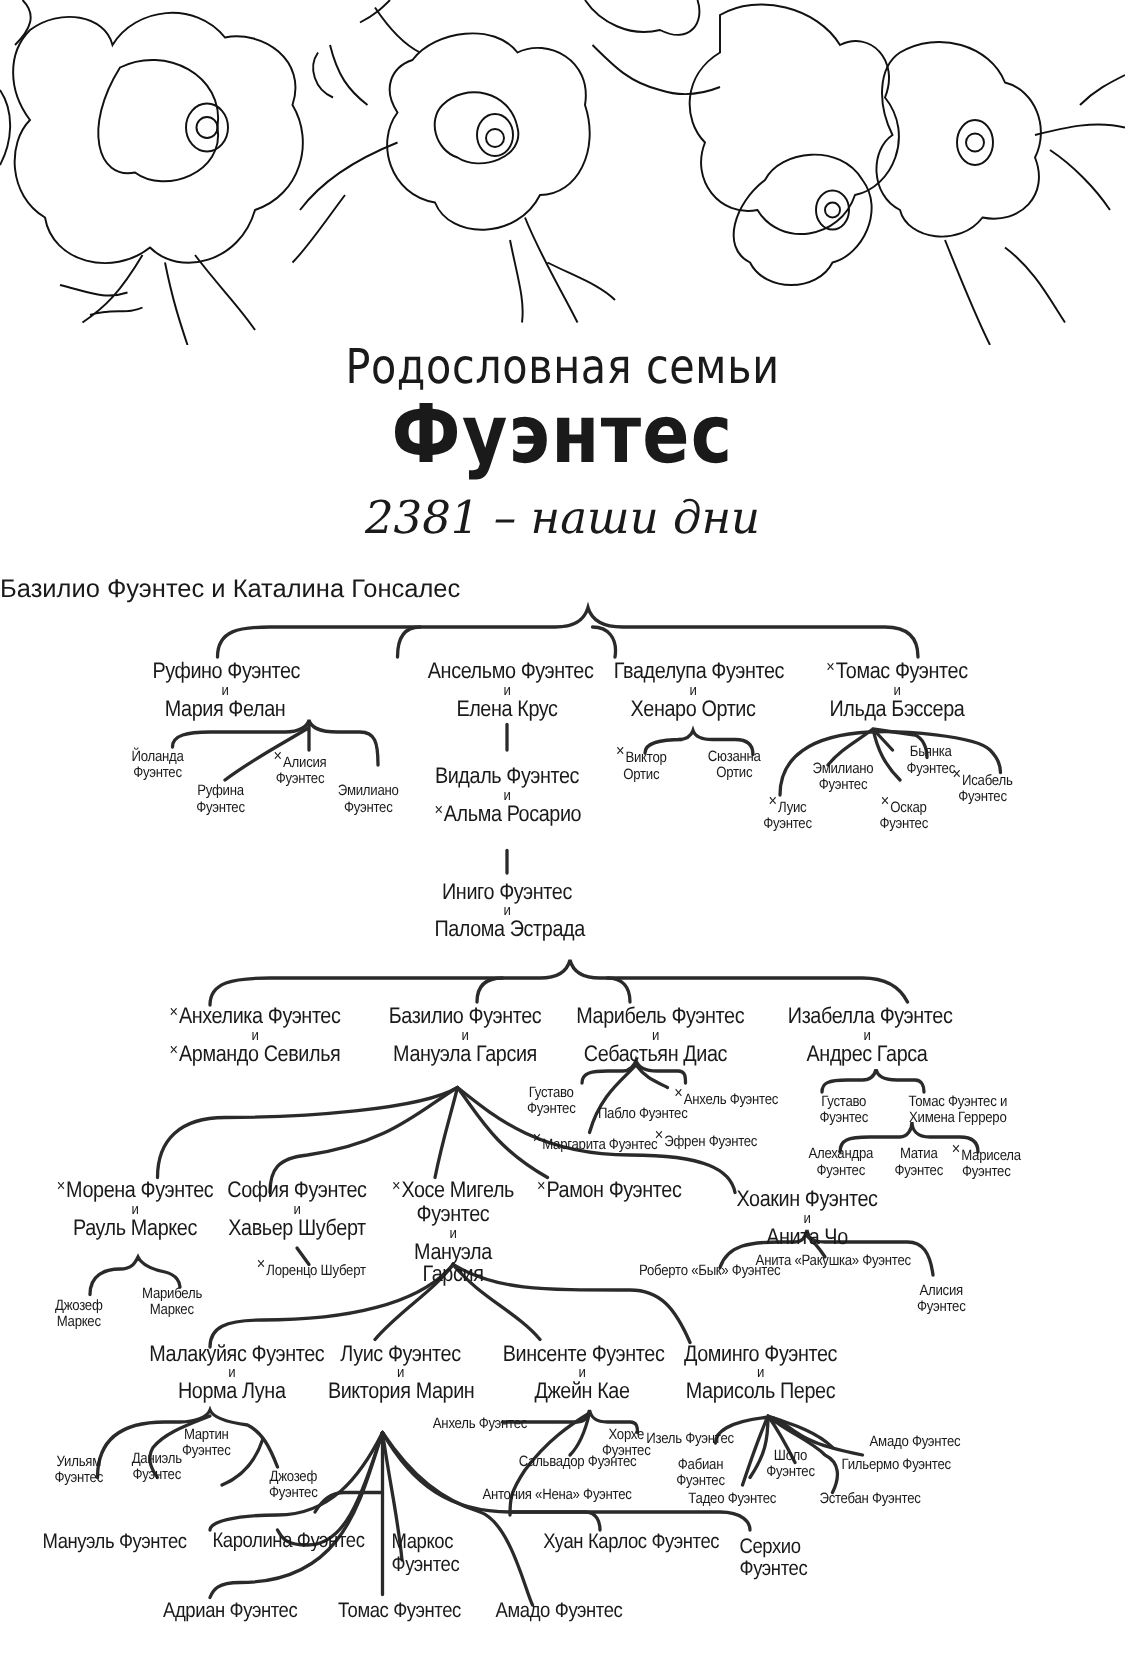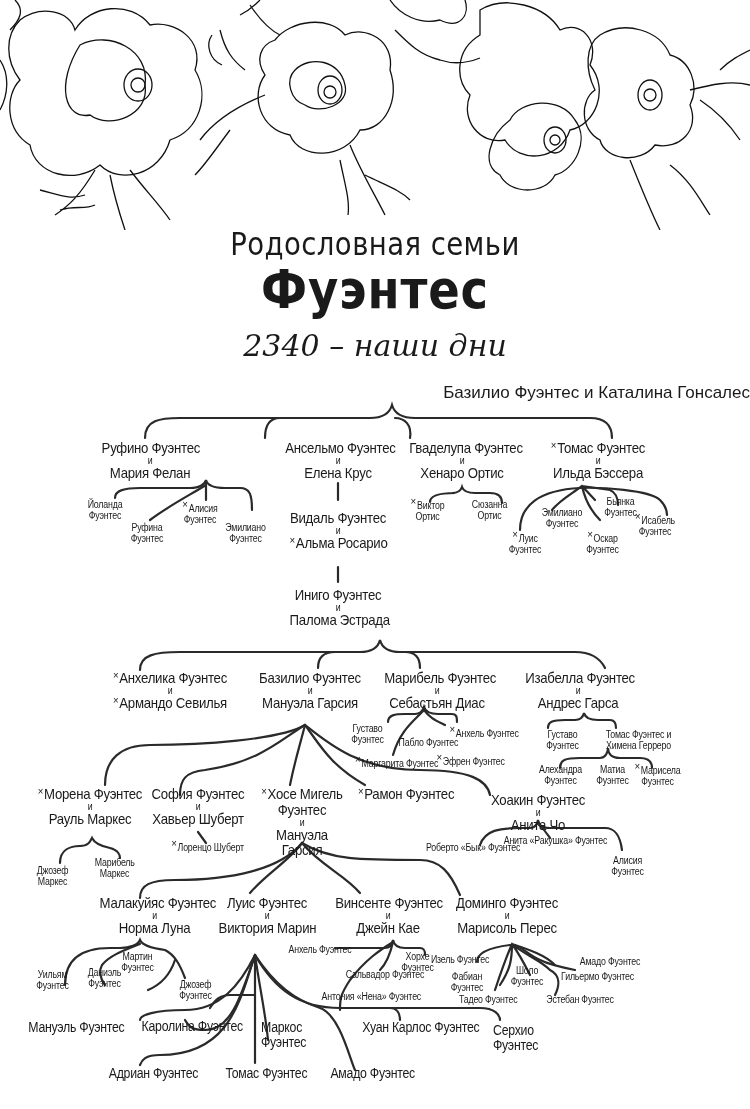--- a/index.html
+++ b/index.html
@@ -7,21 +7,21 @@
   .abs{position:absolute;}
   .t{position:absolute;text-align:center;white-space:nowrap;line-height:1.05;}
   .n1{font-size:15px;letter-spacing:-0.3px;transform:scaleX(0.88);transform-origin:center top;}
   .n2{font-size:14px;letter-spacing:-0.3px;transform:scaleX(0.88);transform-origin:center top;}
   .s{font-size:10px;transform:scaleX(0.88);transform-origin:center top;letter-spacing:-0.2px;}
   .and{display:block;font-size:10px;line-height:9px;}
   .x{font-size:11px;position:relative;top:-4px;margin-right:1px;}
   #title1{left:0;width:750px;top:228px;font-size:32px;text-align:center;font-family:"DejaVu Sans",sans-serif;letter-spacing:0.5px;transform:scaleX(0.86);}
   #title2{left:0;width:750px;top:262px;font-size:54px;font-weight:bold;text-align:center;font-family:"DejaVu Sans",sans-serif;transform:scaleX(0.86);letter-spacing:1px;}
   #years{left:0;width:750px;top:330px;font-size:30px;font-style:italic;text-align:center;font-family:"DejaVu Serif",serif;}
-  #root{left:0;width:750px;top:384px;font-size:17px;text-align:right;}
+  #root{left:0;width:750px;top:384px;font-size:17px;text-align:left;}
   svg.lines{position:absolute;left:0;top:0;}
   svg.lines path{fill:none;stroke:#2a2a2a;stroke-width:2.2;stroke-linecap:round;}
   svg.flowers path, svg.flowers ellipse, svg.flowers circle{fill:none;stroke:#111;stroke-width:1.3;}
 </style>
 </head>
 <body>
 
 <svg class="flowers abs" width="750" height="230" viewBox="0 0 750 230" style="left:0;top:0;">
 
   <g>
@@ -119,21 +119,21 @@
 
   <path d="M335,948 L385,948 C390,948 392,945 393,940 C394,945 397,948 405,948 L420,948 C425,948 425,952 425,955"></path>
   <path d="M393,942 C380,950 365,960 350,980 C340,995 340,1000 340,1010 M393,942 C390,955 385,965 380,970"></path>
 
   <path d="M477,962 C477,955 485,948 510,945 L513,945 C520,945 528,955 540,960 C550,965 565,968 575,970"></path>
   <path d="M512,944 C505,960 500,975 495,990 M512,944 C512,960 510,970 500,985 M512,944 C520,955 525,965 530,975 M512,944 C525,955 540,960 550,970 C560,975 560,985 555,995 M512,944 C530,950 545,955 555,965"></path>
 </svg>
 
 <div class="t" id="title1">Родословная семьи</div>
 <div class="t" id="title2">Фуэнтес</div>
-<div class="t" id="years">2340 – наши дни</div>
+<div class="t" id="years">2381 – наши дни</div>
 <div class="t" id="root">Базилио Фуэнтес и Каталина Гонсалес</div>
 
 <div class="t n1" style="left:95px;top:440px;width:110px;">
   <span>Руфино Фуэнтес</span><span class="and">и</span><span>Мария Фелан</span>
 </div>
 <div class="t n1" style="left:278px;top:440px;width:120px;">
   <span>Ансельмо Фуэнтес</span><span class="and">и</span><span>Елена Крус</span>
 </div>
 <div class="t n1" style="left:402px;top:440px;width:120px;">
   <span>Гваделупа Фуэнтес</span><span class="and">и</span><span>Хенаро Ортис</span>

